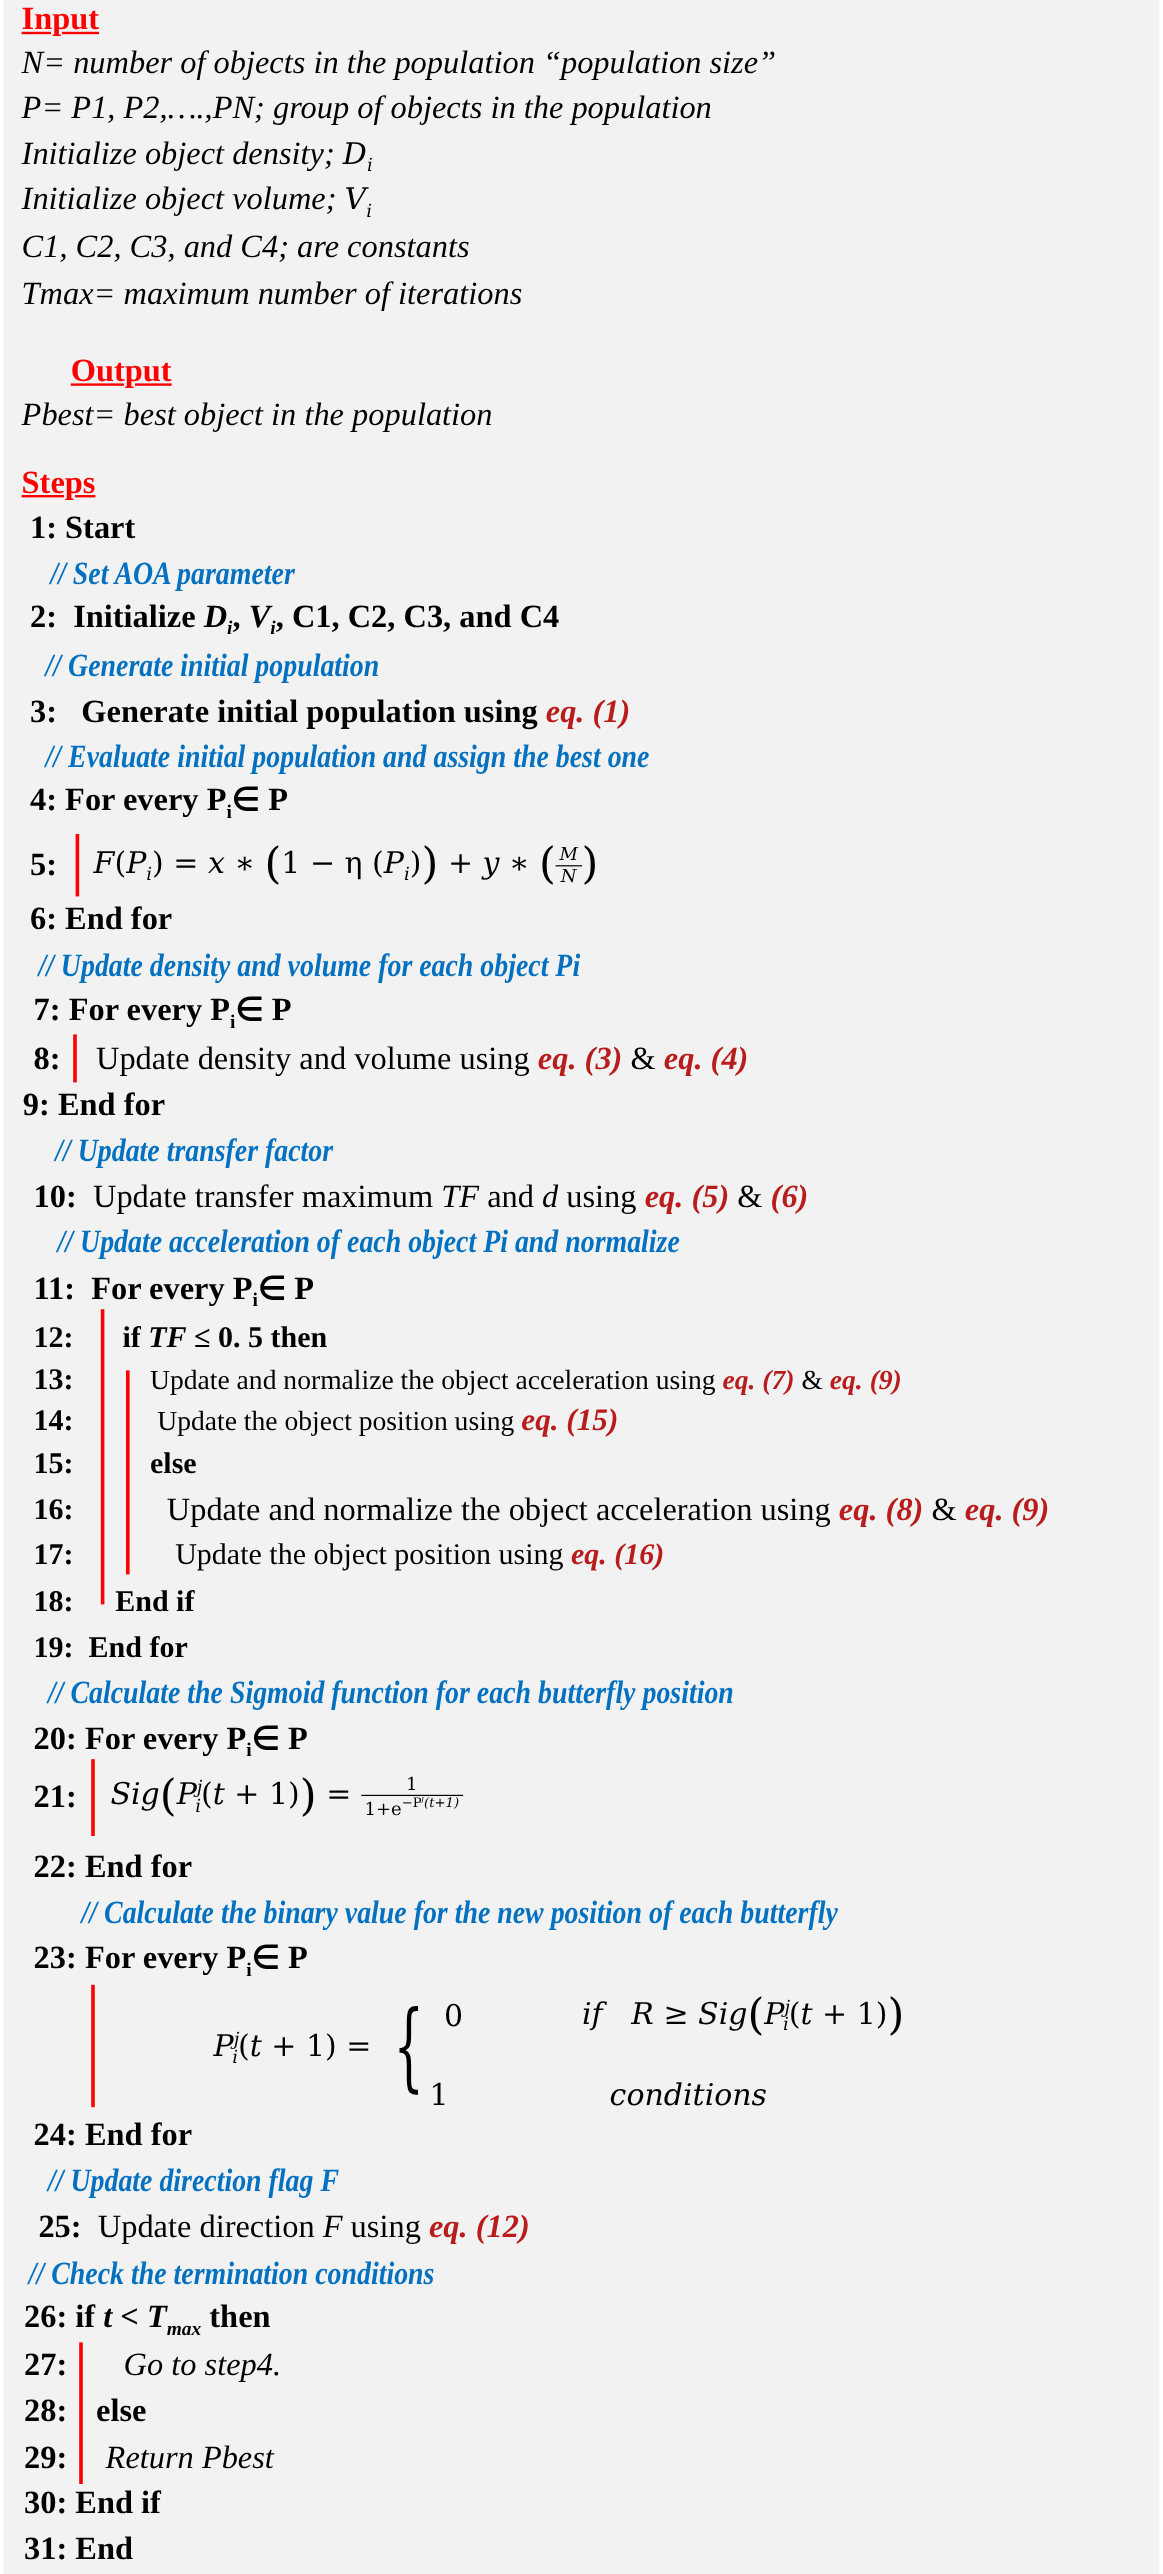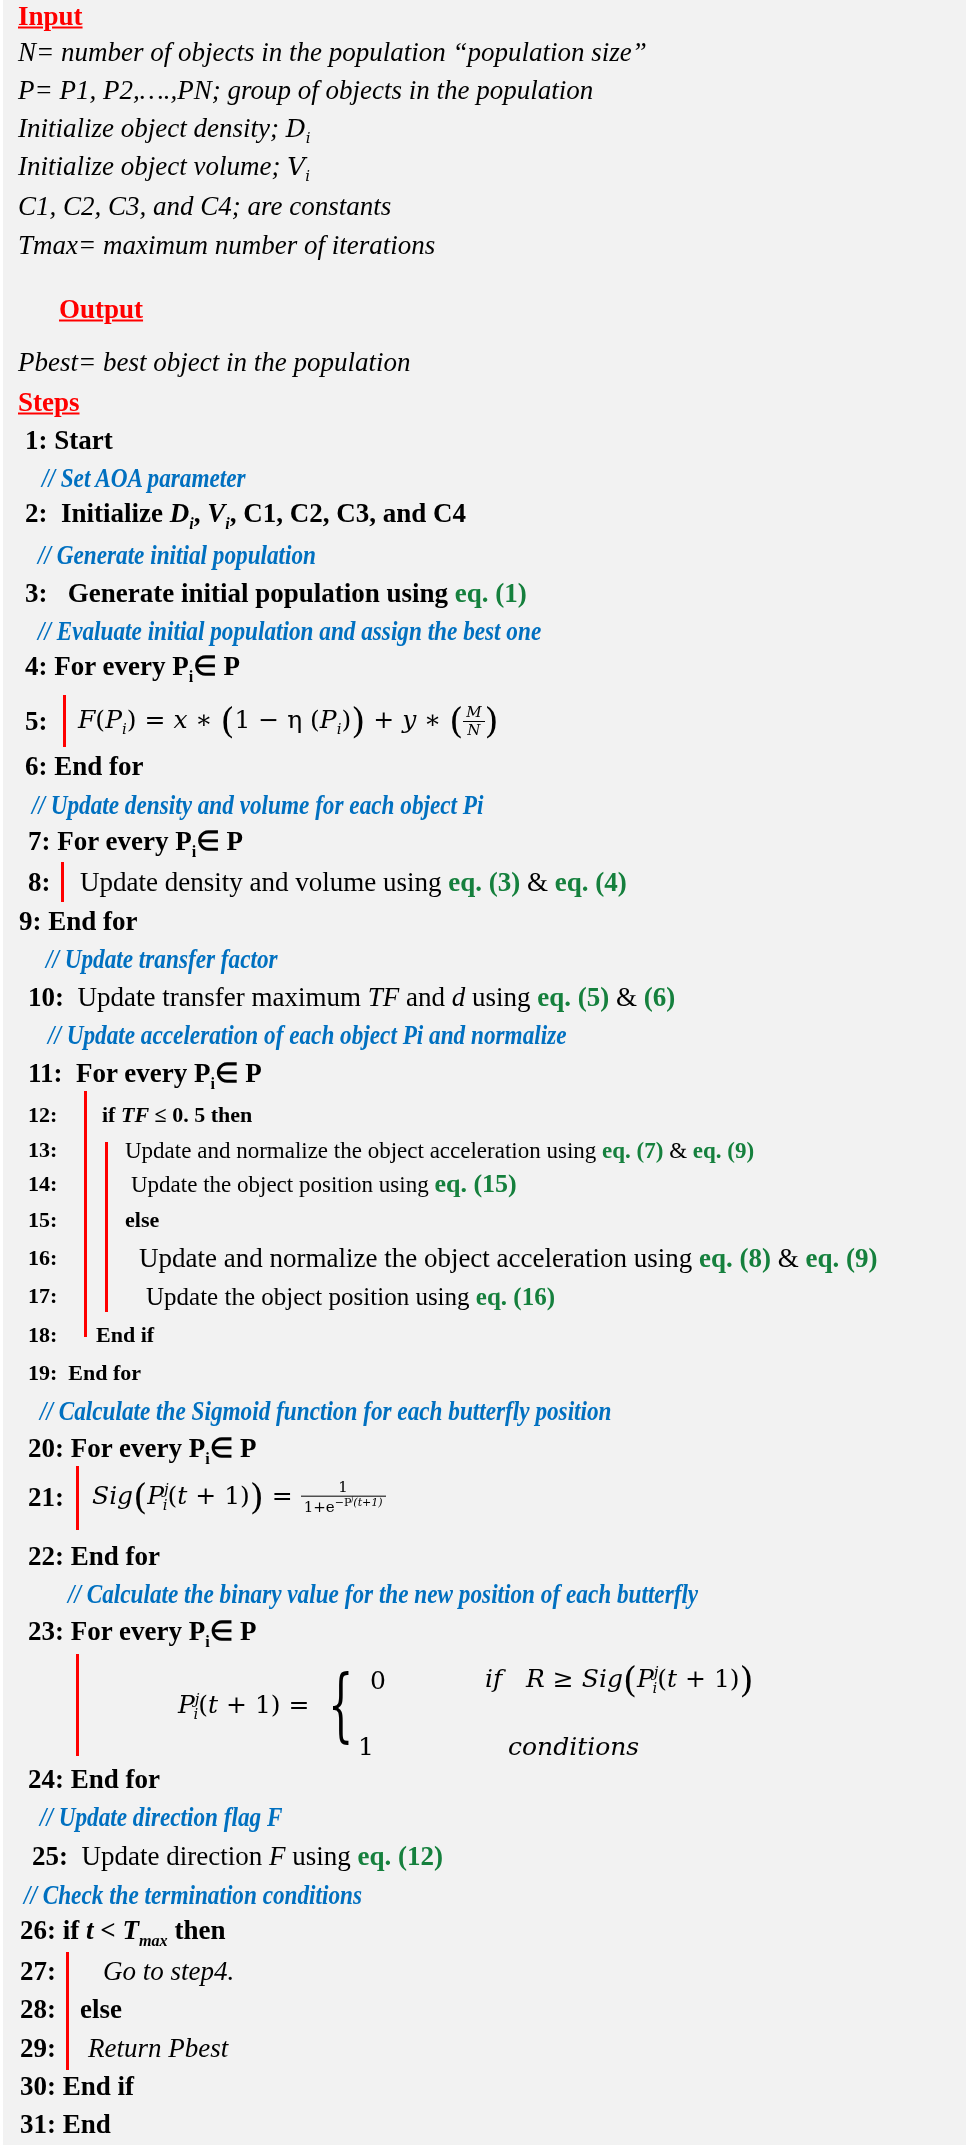--- a/index.html
+++ b/index.html
@@ -3,23 +3,23 @@
 <meta charset="utf-8">
 <style>
   html, body { margin: 0; padding: 0; background: #ffffff; }
   body { width: 969px; height: 2145px; position: relative; overflow: hidden; }
   .panel { position: absolute; left: 3px; top: 0; width: 963px; height: 2145px; background: #f2f2f2; }
   .ln { position: absolute; white-space: nowrap; font-family: "Liberation Serif", serif; color: #000; line-height: 1; transform: translateY(-50%); }
   .hdr { font-weight: bold; color: #ff0000; text-decoration: underline; font-size: 27px; }
   .it { font-style: italic; font-size: 27px; }
   .cm { font-style: italic; font-weight: bold; color: #0070c0; font-size: 27px; transform: translateY(-50%) scaleX(0.86); transform-origin: left center; }
   .st { font-weight: bold; font-size: 27px; }
-  .st.sm { font-size: 22px; }
+  .st.sm { font-size: 25px; }
   .norm { font-weight: normal; }
-  .eq { color: #15803d; font-weight: bold; }
+  .eq { color: #b91c1c; font-weight: bold; font-style: italic; }
   .mv { font-style: italic; font-weight: bold; }
   .mi { font-style: italic; font-weight: normal; }
   .math { font-family: "DejaVu Serif", serif; font-weight: normal; font-style: normal; font-size: 25px; }
   .math i { font-style: italic; }
   .bar { position: absolute; width: 3px; background: #ff0000; }
   .frac { display: inline-block; vertical-align: middle; text-align: center; font-size: 15px; line-height: 1.1; }
   .frac .top { display: block; border-bottom: 1.5px solid #000; padding: 0 3px; }
   .frac .bot { display: block; padding: 0 3px; }
   .big { font-size: 36px; vertical-align: middle; }
   sub { font-size: 0.6em; }
@@ -32,21 +32,21 @@
 
 <div class="ln hdr" style="left:18px; top:16px;">Input</div>
 <div class="ln it" style="left:18px; top:52px;">N= number of objects in the population “population size”</div>
 <div class="ln it" style="left:18px; top:90px;">P= P1, P2,….,PN; group of objects in the population</div>
 <div class="ln it" style="left:18px; top:130px;"><span>Initialize object density; </span><span class="math"><i>D</i><sub><i>i</i></sub></span></div>
 <div class="ln it" style="left:18px; top:168px;"><span>Initialize object volume; </span><span class="math"><i>V</i><sub><i>i</i></sub></span></div>
 <div class="ln it" style="left:18px; top:206px;">C1, C2, C3, and C4; are constants</div>
 <div class="ln it" style="left:18px; top:245px;">Tmax= maximum number of iterations</div>
 
 <div class="ln hdr" style="left:36px; top:309px;margin-left:23px;">Output</div>
-<div class="ln it" style="left:18px; top:346px;margin-top:16px;">Pbest= best object in the population</div>
+<div class="ln it" style="left:18px; top:346px;">Pbest= best object in the population</div>
 
 <div class="ln hdr" style="left:18px; top:402px;text-align:center;">Steps</div>
 
 <div class="ln st" style="left:25px; top:440px;"><span>1:</span> <span>Start</span></div>
 <div class="ln cm" style="left:42px; top:478px;">// Set AOA parameter</div>
 <div class="ln st" style="left:25px; top:516px;"><span>2:</span>&nbsp; <span>Initialize </span><span class="mv">D</span><sub class="mv">i</sub>, <span class="mv">V</span><sub class="mv">i</sub><span>, C1, C2, C3, and C4</span></div>
 <div class="ln cm" style="left:38px; top:555px;">// Generate initial population</div>
 <div class="ln st" style="left:25px; top:593px;"><span>3:</span>&nbsp;&nbsp; <span>Generate initial population using </span><span class="eq">eq. (1)</span></div>
 <div class="ln cm" style="left:38px; top:631px;">// Evaluate initial population and assign the best one</div>
 <div class="ln st" style="left:25px; top:669px;"><span>4:</span> <span>For every P</span><sub>i</sub><span>∈ P</span></div>

